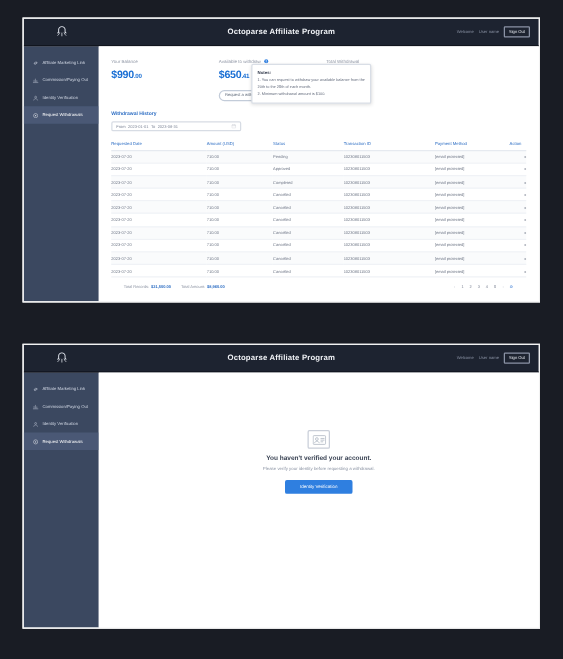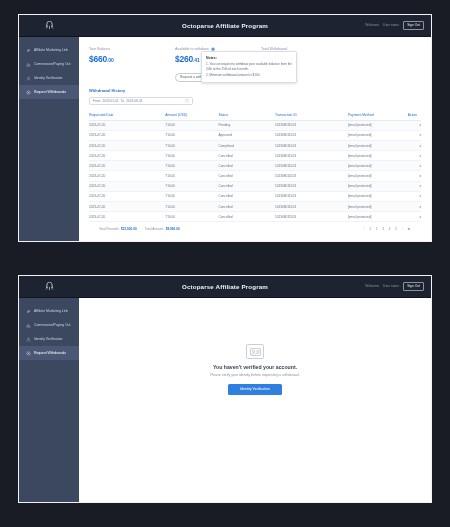--- a/index.html
+++ b/index.html
@@ -204,34 +204,34 @@
         <span>Request Withdrawals</span>
       </div>
     </div>
 
     <div class="content">
 
       <div class="stats-row">
         <div class="stat">
           <div class="stat-label">Your Balance</div>
           <div class="stat-value">
-            <span>$660</span><span class="cents">.00</span>
+            <span>$990</span><span class="cents">.00</span>
           </div>
         </div>
 
         <div class="stat">
           <div class="stat-label">
             <span>Available to withdraw</span>
             <svg class="info-ic" viewBox="0 0 16 16">
               <circle cx="8" cy="8" r="6.5" fill="#2f7fe0"></circle>
               <path d="M8 7v4M8 4.8v.9" stroke="#fff" stroke-width="1.6" stroke-linecap="round"></path>
             </svg>
           </div>
           <div class="stat-value">
-            <span>$260</span><span class="cents">.41</span>
+            <span>$650</span><span class="cents">.41</span>
           </div>
           <div class="req-btn">Request a withdrawal</div>
         </div>
 
         <div class="stat">
           <div class="stat-label">Total Withdrawal</div>
         </div>
 
         <div class="notes-pop">
           <div class="notes-title">Notes:</div>

